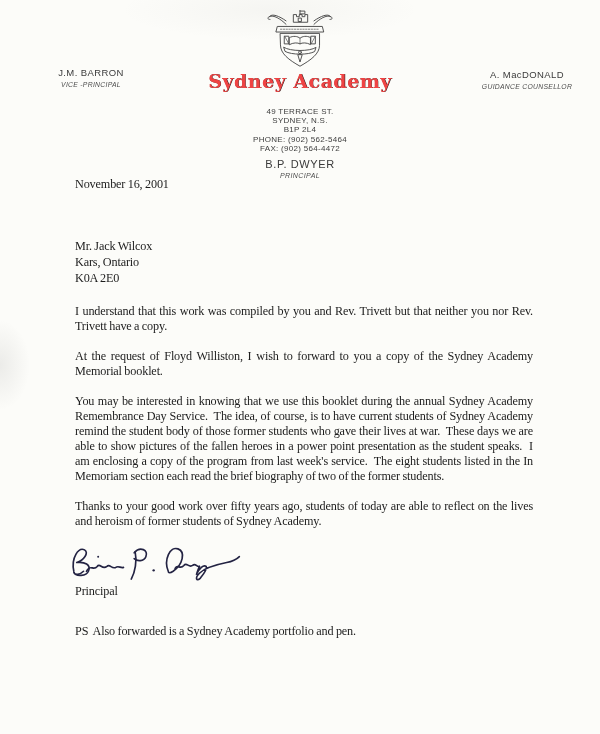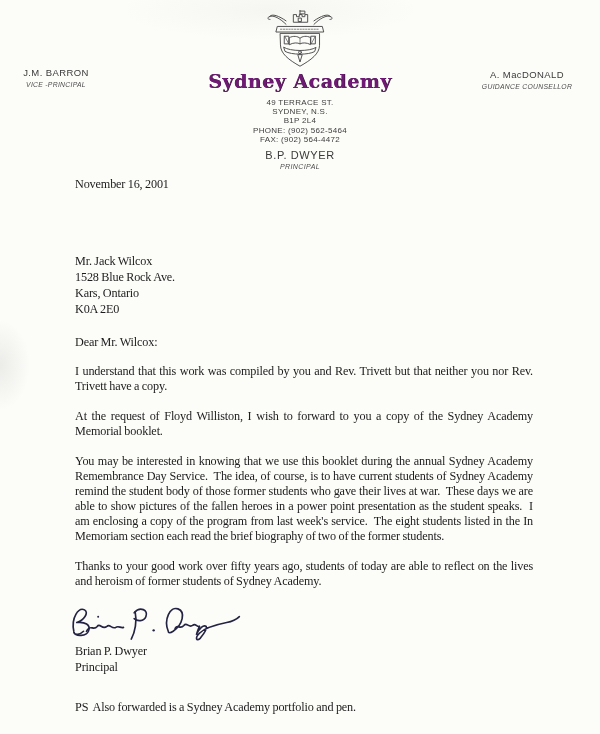--- a/index.html
+++ b/index.html
@@ -8,44 +8,44 @@
     background:#fcfcf9;overflow:hidden;
     font-family:"Liberation Serif", serif;color:#1e1e1e;
   }
   .scan-smudge{position:absolute;pointer-events:none;border-radius:50%;}
   .smudge1{left:-30px;top:320px;width:60px;height:90px;background:radial-gradient(closest-side,rgba(90,90,90,.10),rgba(90,90,90,0));}
   .smudge2{left:120px;top:-20px;width:300px;height:60px;background:radial-gradient(closest-side,rgba(120,120,110,.05),rgba(120,120,110,0));}
 
   
   .letterhead{position:absolute;left:0;top:0;width:100%;}
   .officials{position:absolute;text-align:center;font-family:"Liberation Sans", sans-serif;}
-  .officials.left{left:0;top:67px;width:112px;}
+  .officials.left{left:0;top:67px;width:112px;padding-left:35px;}
   .officials.right{right:6px;top:69px;width:134px;}
   .official + .official{margin-top:23px;}
   .o-name{font-size:9.5px;letter-spacing:.4px;color:#3a3a3a;}
   .o-title{font-size:6.8px;font-style:italic;letter-spacing:.3px;color:#4c4c4c;margin-top:2.5px;}
 
   .lh-center{position:absolute;left:0;right:0;top:0;text-align:center;}
   .crest{display:block;margin:9px auto 0 auto;}
   .school-name{
     font-family:"DejaVu Serif", serif;font-weight:bold;font-size:19px;
-    letter-spacing:.5px;color:#701a75;margin-top:1px;
+    letter-spacing:.5px;color:#ef4444;margin-top:1px;
     text-shadow:.4px 0 0 #161616;
   }
-  .hq-address{margin-top:6px;font-family:"Liberation Sans", sans-serif;font-size:8px;line-height:9.2px;letter-spacing:.3px;color:#3d3d3d;}
+  .hq-address{margin-top:15px;font-family:"Liberation Sans", sans-serif;font-size:8px;line-height:9.2px;letter-spacing:.3px;color:#3d3d3d;}
   .principal-name{margin-top:5px;font-family:"Liberation Sans", sans-serif;font-size:11px;letter-spacing:.6px;color:#3a3a3a;}
   .principal-title{font-family:"Liberation Sans", sans-serif;font-size:7px;font-style:italic;letter-spacing:.4px;color:#4c4c4c;margin-top:1.5px;}
 
   
   .letter-body{
     position:absolute;left:75px;top:177px;width:458px;
     font-size:12.2px;line-height:15px;
     letter-spacing:-.15px;word-spacing:-.4px;color:#1c1c1c;
   }
-  .date-line{margin-bottom:61px;}
+  .date-line{margin-bottom:46px;}
   .recipient{line-height:16px;margin-bottom:18px;}
   .salutation{margin-bottom:14px;}
   .body-para{margin:0 0 15px 0;text-align:justify;white-space:pre-wrap;}
   .closing{margin-bottom:5px;}
   .signature-wrap{margin-left:-8px;height:39px;}
   .signer-name,.signer-title{line-height:16px;}
   .signer-title{margin-bottom:12px;}
   .postscript{white-space:pre-wrap;margin-top:25px;}
 </style>
 </head>
@@ -119,26 +119,24 @@
         <div class="o-title">GUIDANCE COUNSELLOR</div>
       </div>
     </div>
   </header>
 
   <main class="letter-body">
     <div class="date-line">November 16, 2001</div>
 
     <div class="recipient">
       <div>Mr. Jack Wilcox</div>
-      <div>1528 Blue Rock Ave.</div>
       <div>Kars, Ontario</div>
       <div>K0A 2E0</div>
     </div>
 
-    <div class="salutation">Dear Mr. Wilcox:</div>
 
     <p class="body-para">I understand that this work was compiled by you and Rev. Trivett but that neither you nor Rev. Trivett have a copy.</p>
     <p class="body-para">At the request of Floyd Williston, I wish to forward to you a copy of the Sydney Academy Memorial booklet.</p>
     <p class="body-para">You may be interested in knowing that we use this booklet during the annual Sydney Academy Remembrance Day Service.  The idea, of course, is to have current students of Sydney Academy remind the student body of those former students who gave their lives at war.  These days we are able to show pictures of the fallen heroes in a power point presentation as the student speaks.  I am enclosing a copy of the program from last week's service.  The eight students listed in the In Memoriam section each read the brief biography of two of the former students.</p>
     <p class="body-para">Thanks to your good work over fifty years ago, students of today are able to reflect on the lives and heroism of former students of Sydney Academy.</p>
 
 
     <div class="signature-wrap">
       <svg width="185" height="39" viewBox="0 0 190 40" fill="none" stroke="#232343" stroke-width="1.7" stroke-linecap="round" stroke-linejoin="round">
 
@@ -152,18 +150,17 @@
         <circle cx="89" cy="27" r="1.2" fill="#232343" stroke="none"></circle>
 
         <path d="M104 28 C99 16 106 2 114 5 C122 8 119 21 109 28 C106 30 104 30 104 28"></path>
 
         <path d="M111 25 C114 20 116 27 120 22 C123 18 125 25 129 22 C132 19 133 24 136 23"></path>
 
         <path d="M136 23 C134 28 133 31 133 31 C136 25 140 21 143 23 C144 25 141 30 137 35 C133 39 131 35 136 30 C142 24 154 21 164 19 C170 18 174 16 177 13"></path>
       </svg>
     </div>
 
-    <div class="signer-name">Brian P. Dwyer</div>
     <div class="signer-title">Principal</div>
 
     <div class="postscript">PS  Also forwarded is a Sydney Academy portfolio and pen.</div>
   </main>
 </div>
 
 </body></html>

